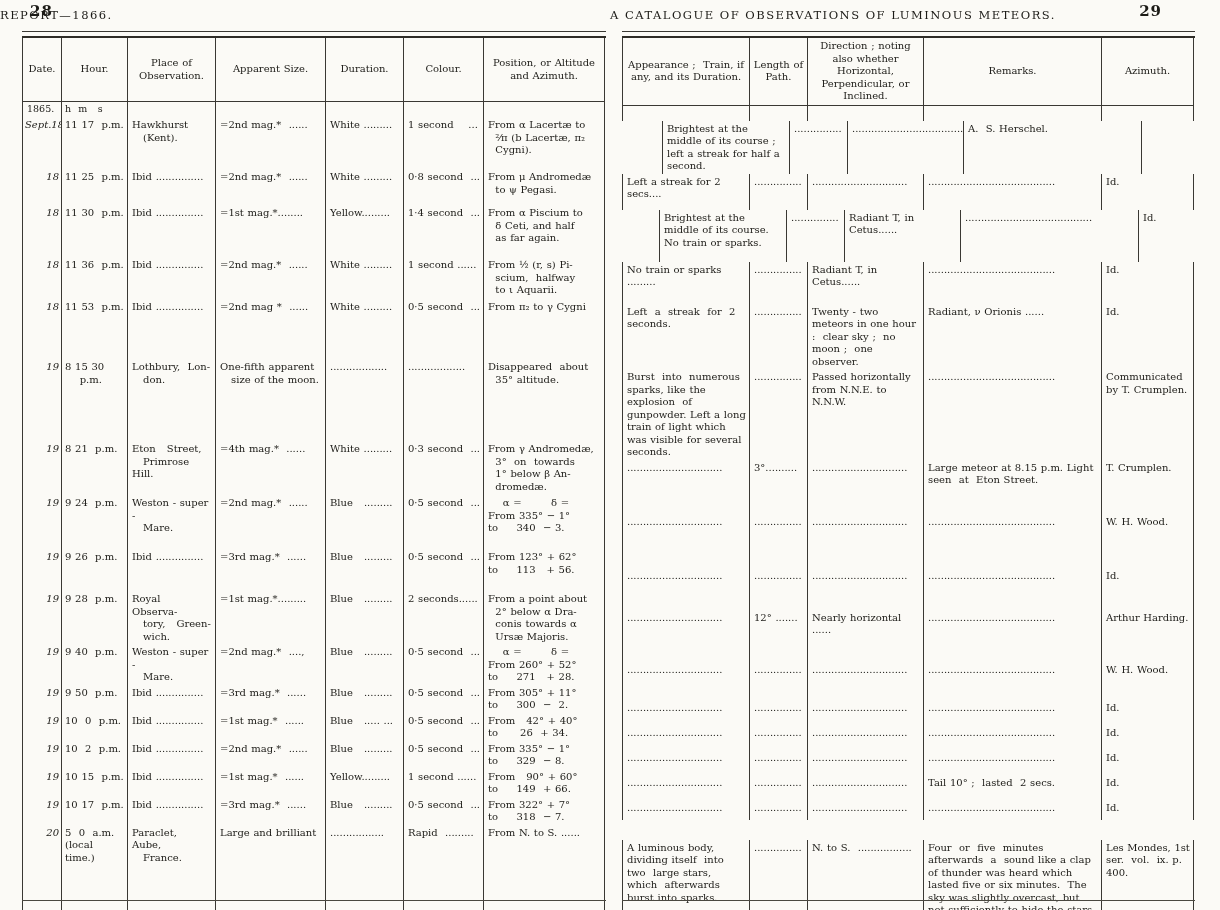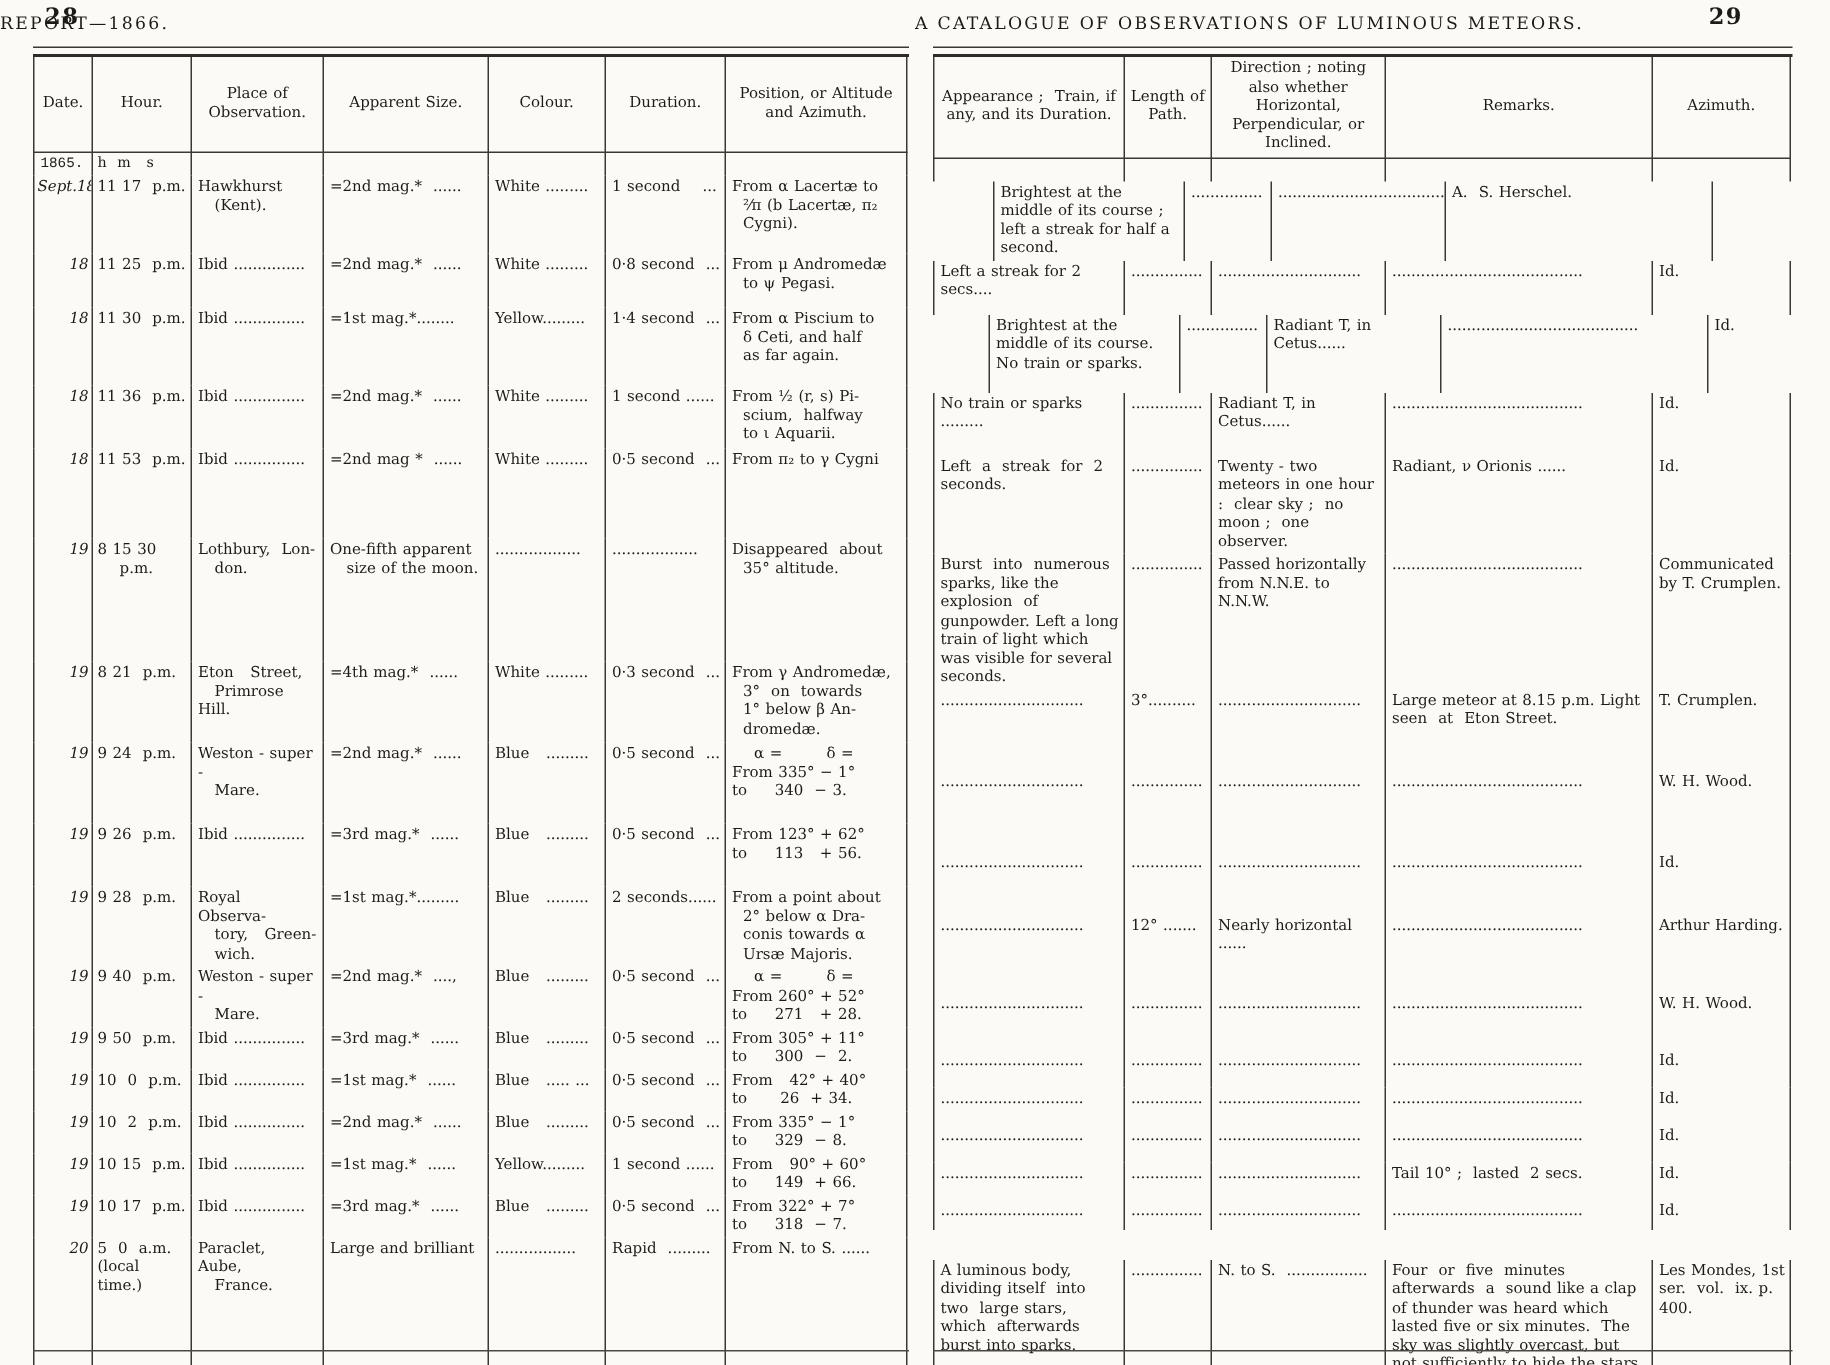--- a/index.html
+++ b/index.html
@@ -38,38 +38,38 @@
   .thead{min-height:64px;}
   .thead .cell{
     border-bottom:1px solid #3a3833;
     display:flex;align-items:center;justify-content:center;
     text-align:center;font-size:10px;padding:2px 2px;
   }
   .tunits{min-height:15px;}
   .tunits .cell{font-size:9.5px;padding-top:1px;}
   .c-date{text-align:right;padding-right:2px;padding-left:2px;font-style:italic;}
   .c-hour{padding-left:3px;}
-  .u-year{text-align:center;padding-right:21px;font-family:Liberation Mono, monospace;}
+  .u-year{text-align:center;padding-right:21px;}
 </style>
 </head>
 <body>
 
 <div class="page left">
   <div class="pagenum pl">28</div>
   <div class="running">REPORT—1866.</div>
   <div class="topline" style="left:22px;top:31px;width:584px;"></div>
 
   <div class="table tleft">
     <div class="trow thead">
       <div class="cell">Date.</div>
       <div class="cell">Hour.</div>
       <div class="cell">Place of Observation.</div>
       <div class="cell">Apparent Size.</div>
+      <div class="cell">Duration.</div>
       <div class="cell">Colour.</div>
-      <div class="cell">Duration.</div>
       <div class="cell">Position, or Altitude and Azimuth.</div>
     </div>
     <div class="trow tunits">
       <div class="cell u-year">1865.</div>
       <div class="cell c-hour">h  m   s</div>
       <div class="cell"></div>
       <div class="cell"></div>
       <div class="cell"></div>
       <div class="cell"></div>
       <div class="cell"></div>

